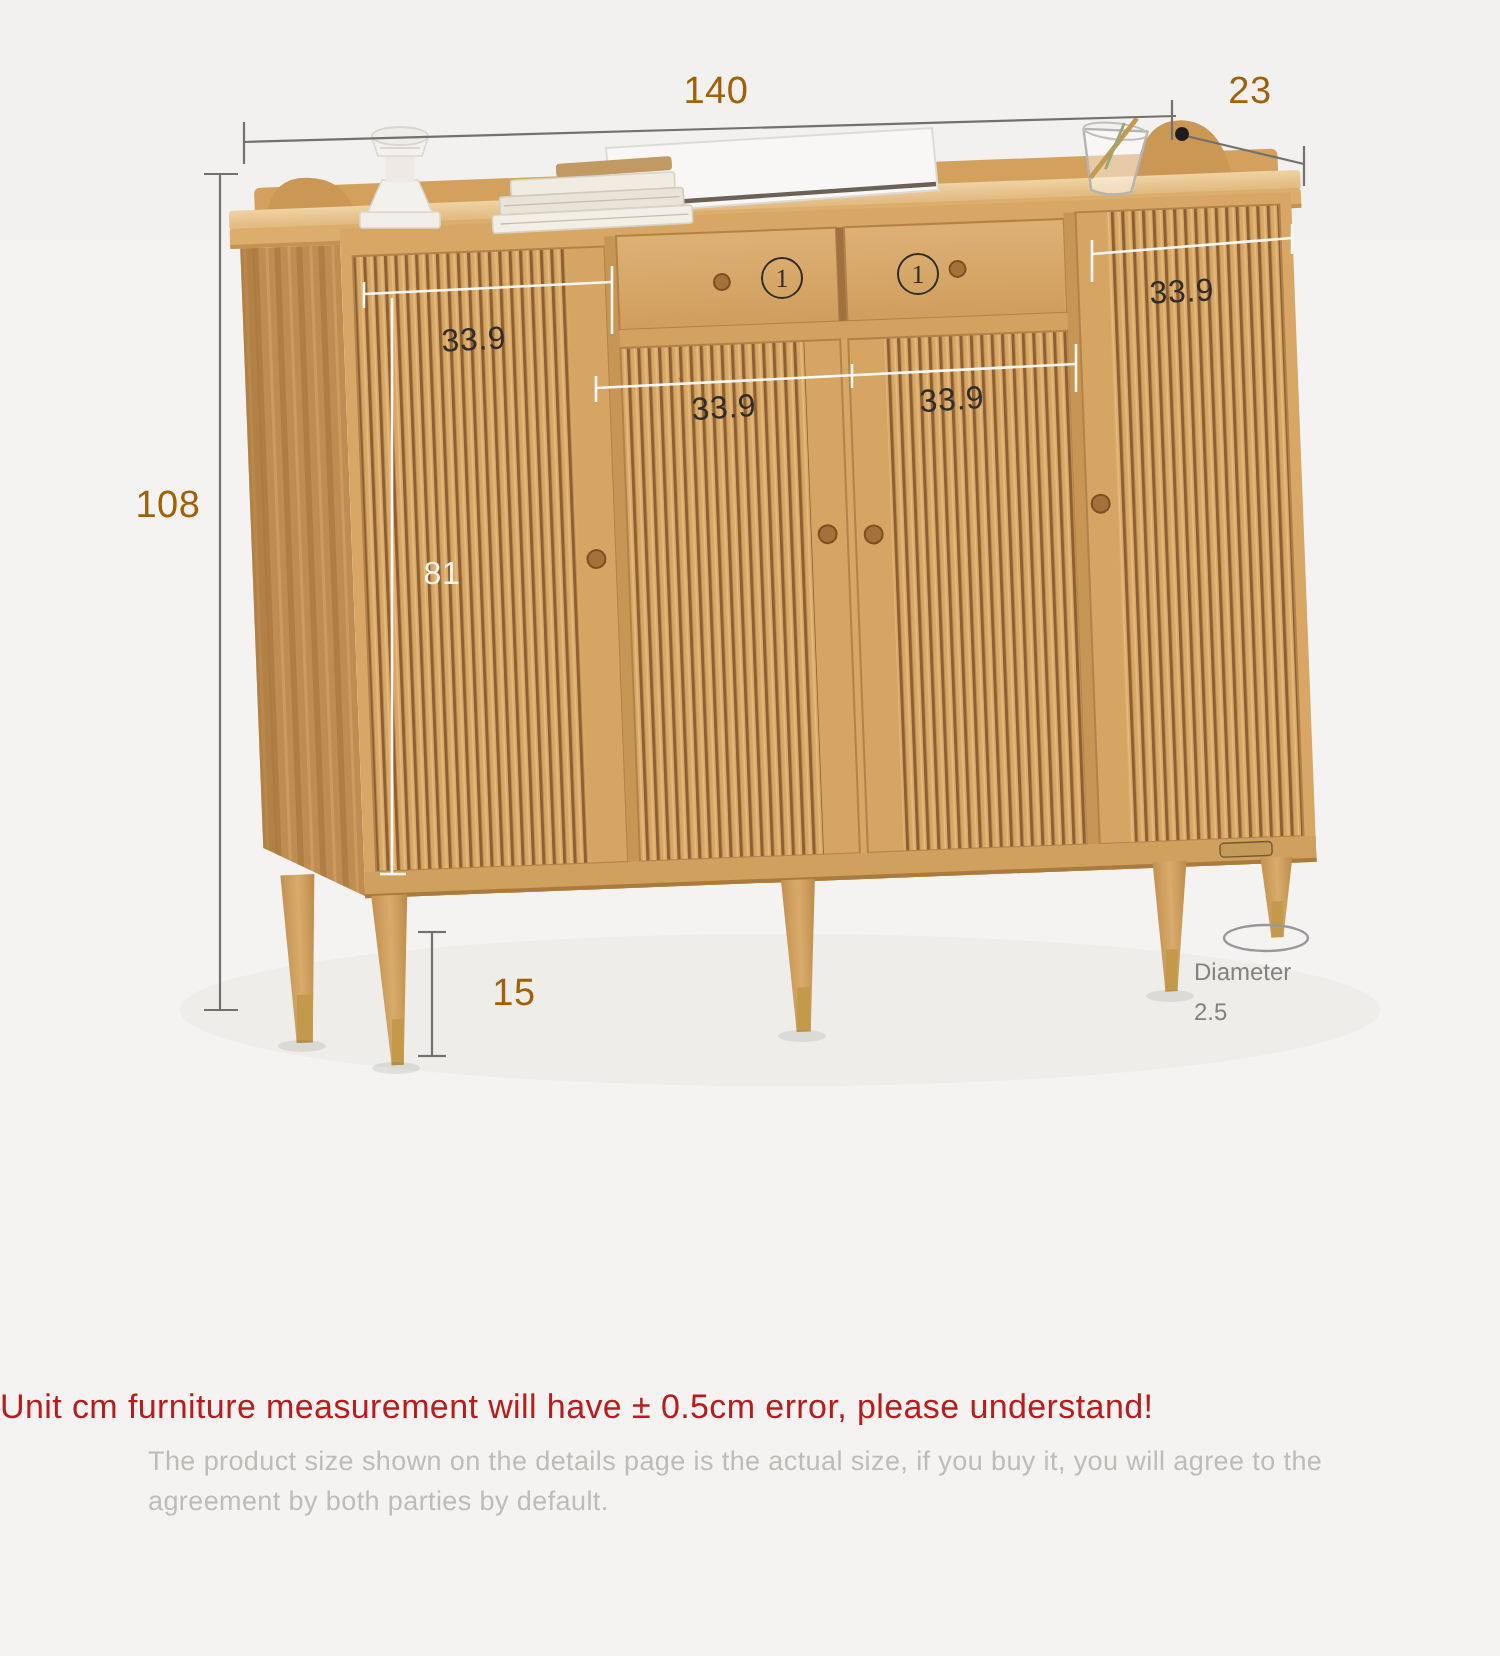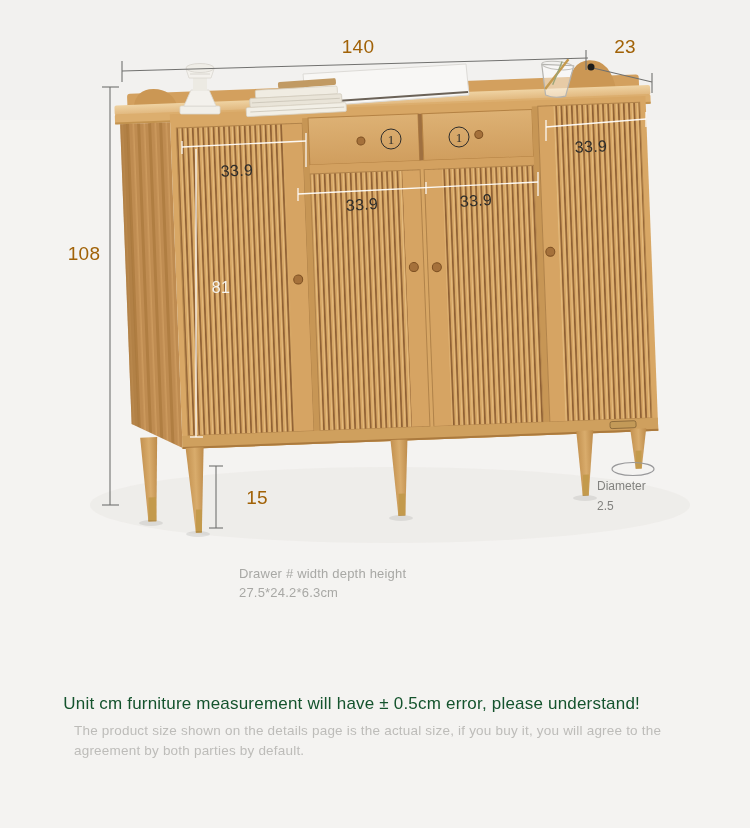--- a/index.html
+++ b/index.html
@@ -40,21 +40,21 @@
     font-size:12px;color:#82827f;line-height:20px;
     white-space:nowrap;
   }
   .drawer-spec{
     position:absolute;left:239px;top:564px;
     font-size:13px;color:#a8a8a5;line-height:19px;
     letter-spacing:.2px;white-space:nowrap;
   }
   .unit-note{
     position:absolute;left:0;top:694px;width:640px;
-    text-align:right;font-size:17px;color:#14532d;letter-spacing:.2px;
+    text-align:left;font-size:17px;color:#b91c1c;letter-spacing:.2px;
   }
   .disclaimer{
     position:absolute;left:49px;top:721px;width:655px;
     font-size:13.5px;color:#bdbcb9;line-height:1.5;letter-spacing:.2px;margin-left:25px;
   }
 </style>
 </head>
 <body>
 
 <div class="stage">
@@ -289,21 +289,17 @@
   <div class="lbl white" style="left:209px;top:288px;margin-left:12px;">81</div>
 
   <div class="marker" style="left:391px;top:139px;">1</div>
   <div class="marker" style="left:459px;top:137px;">1</div>
 
   <div class="diam">
     <div>Diameter</div>
     <div>2.5</div>
   </div>
 
-  <div class="drawer-spec">
-    <div>Drawer # width depth height</div>
-    <div>27.5*24.2*6.3cm</div>
-  </div>
 
   <div class="unit-note">Unit cm furniture measurement will have ± 0.5cm error, please understand!</div>
   <div class="disclaimer">The product size shown on the details page is the actual size, if you buy it, you will agree to the agreement by both parties by default.</div>
 
 </div>
 
 </body></html>

